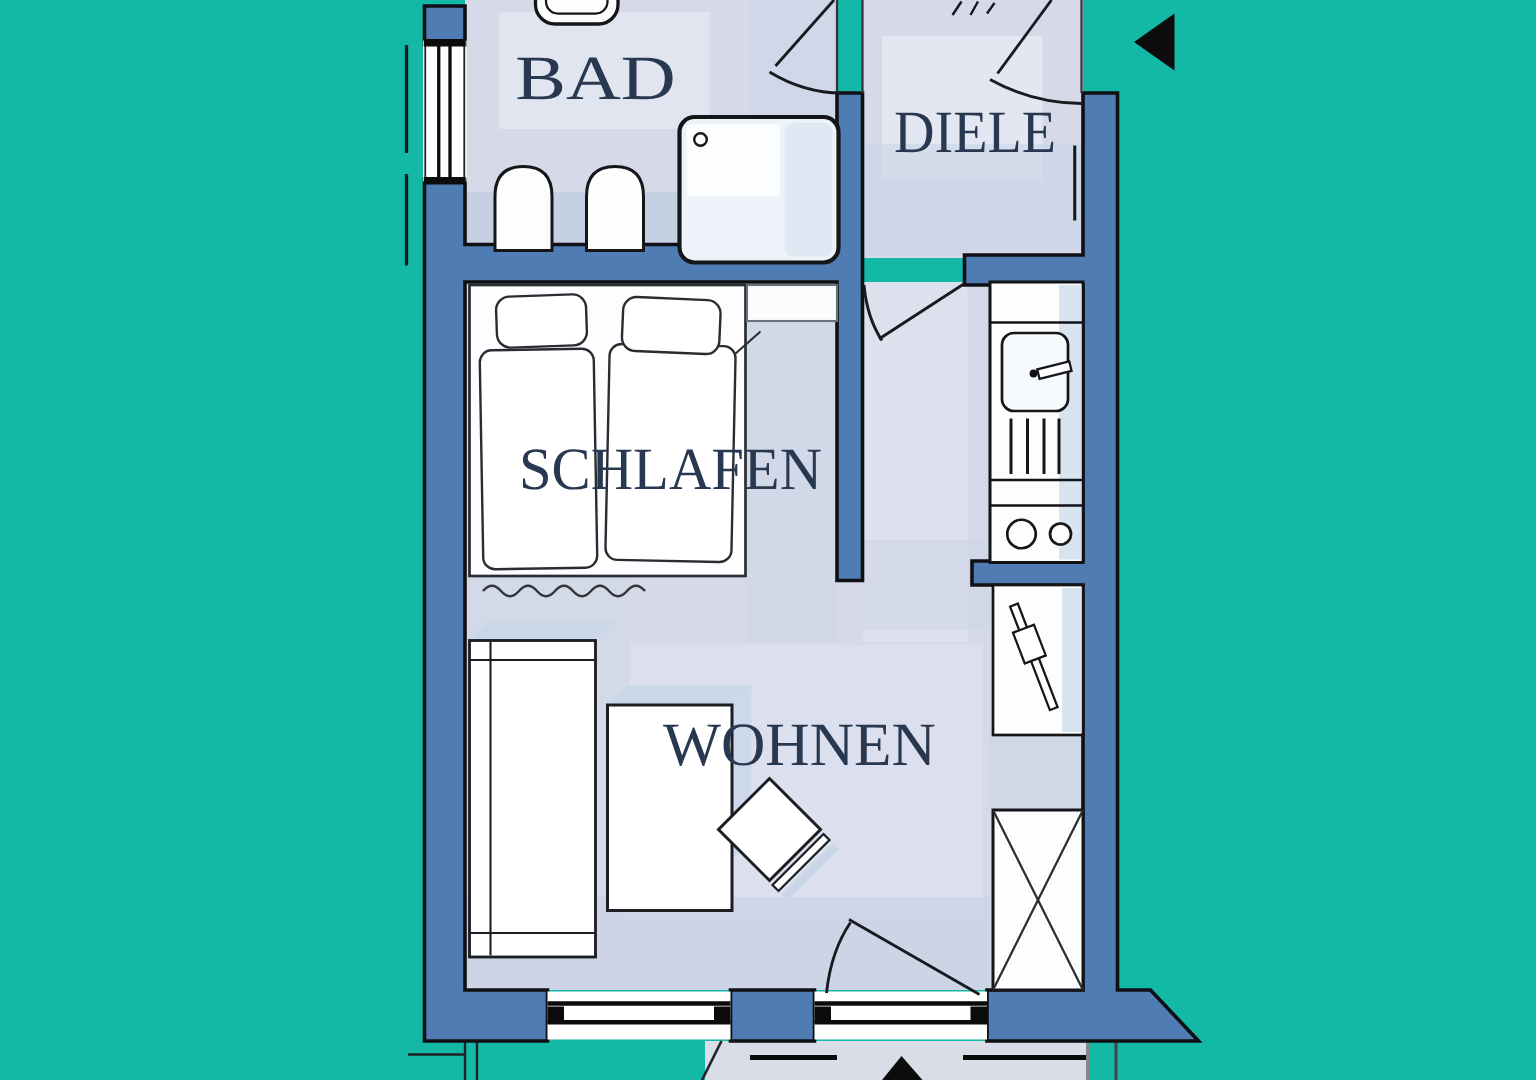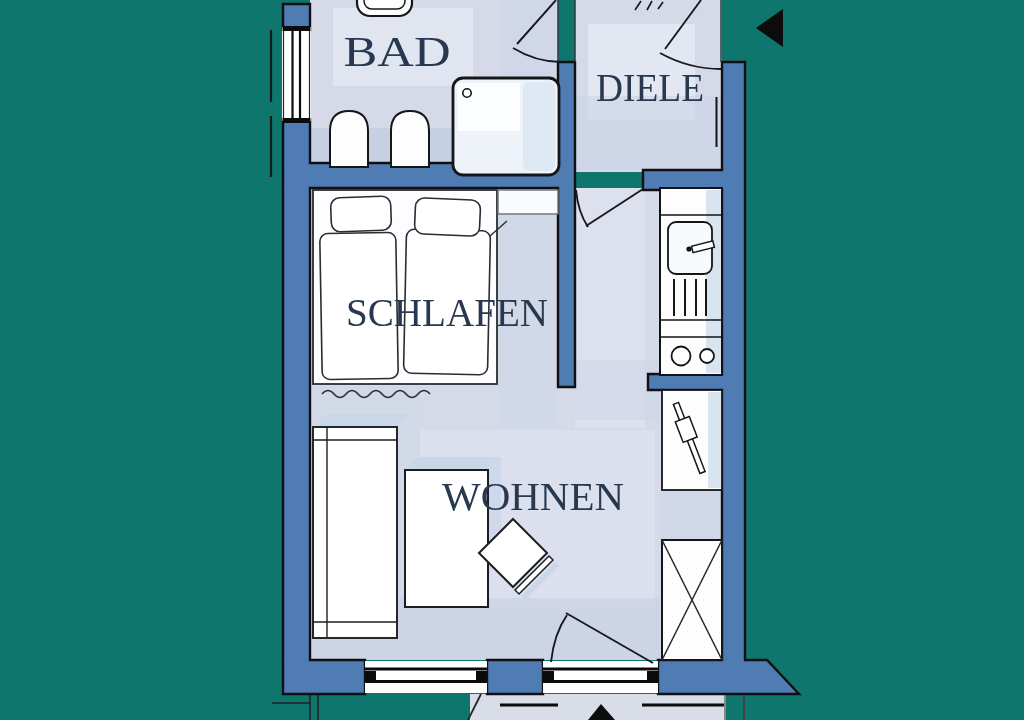--- a/index.html
+++ b/index.html
@@ -1,16 +1,16 @@
 <!DOCTYPE html>
 <html><head>
 <meta charset="utf-8">
 <style>
   html,body{margin:0;padding:0;background:#ffffff;}
-  .stage{position:relative;width:1024px;height:720px;background:#0f766e;overflow:hidden;
+  .stage{position:relative;width:1024px;height:720px;background:#14b8a6;overflow:hidden;
          font-family:"Liberation Serif","DejaVu Serif",serif;}
   svg{position:absolute;left:0;top:0;display:block;}
   text.room-label{fill:#273850;font-family:"Liberation Serif","DejaVu Serif",serif;}
 </style>
 </head>
 <body>
 
 <div class="stage">
 <svg width="1024" height="720" viewBox="0 0 1024 720">
 

